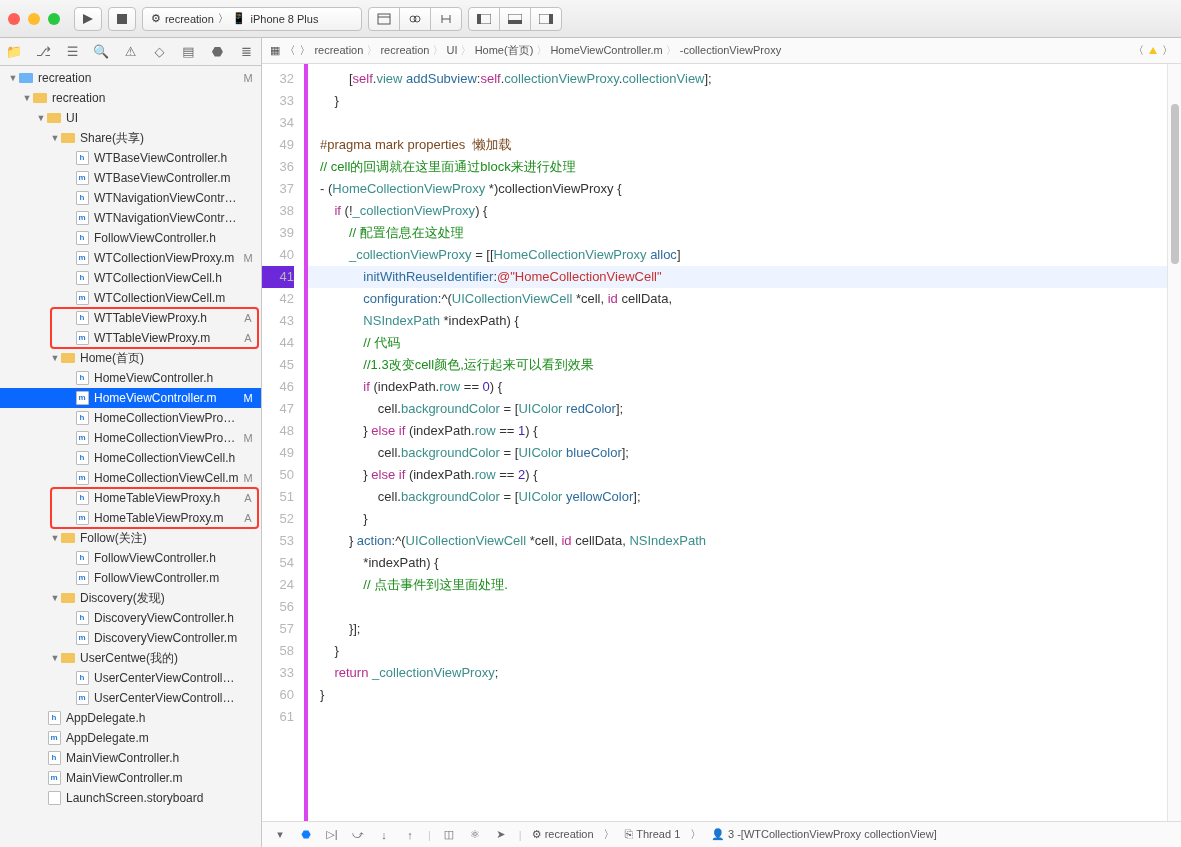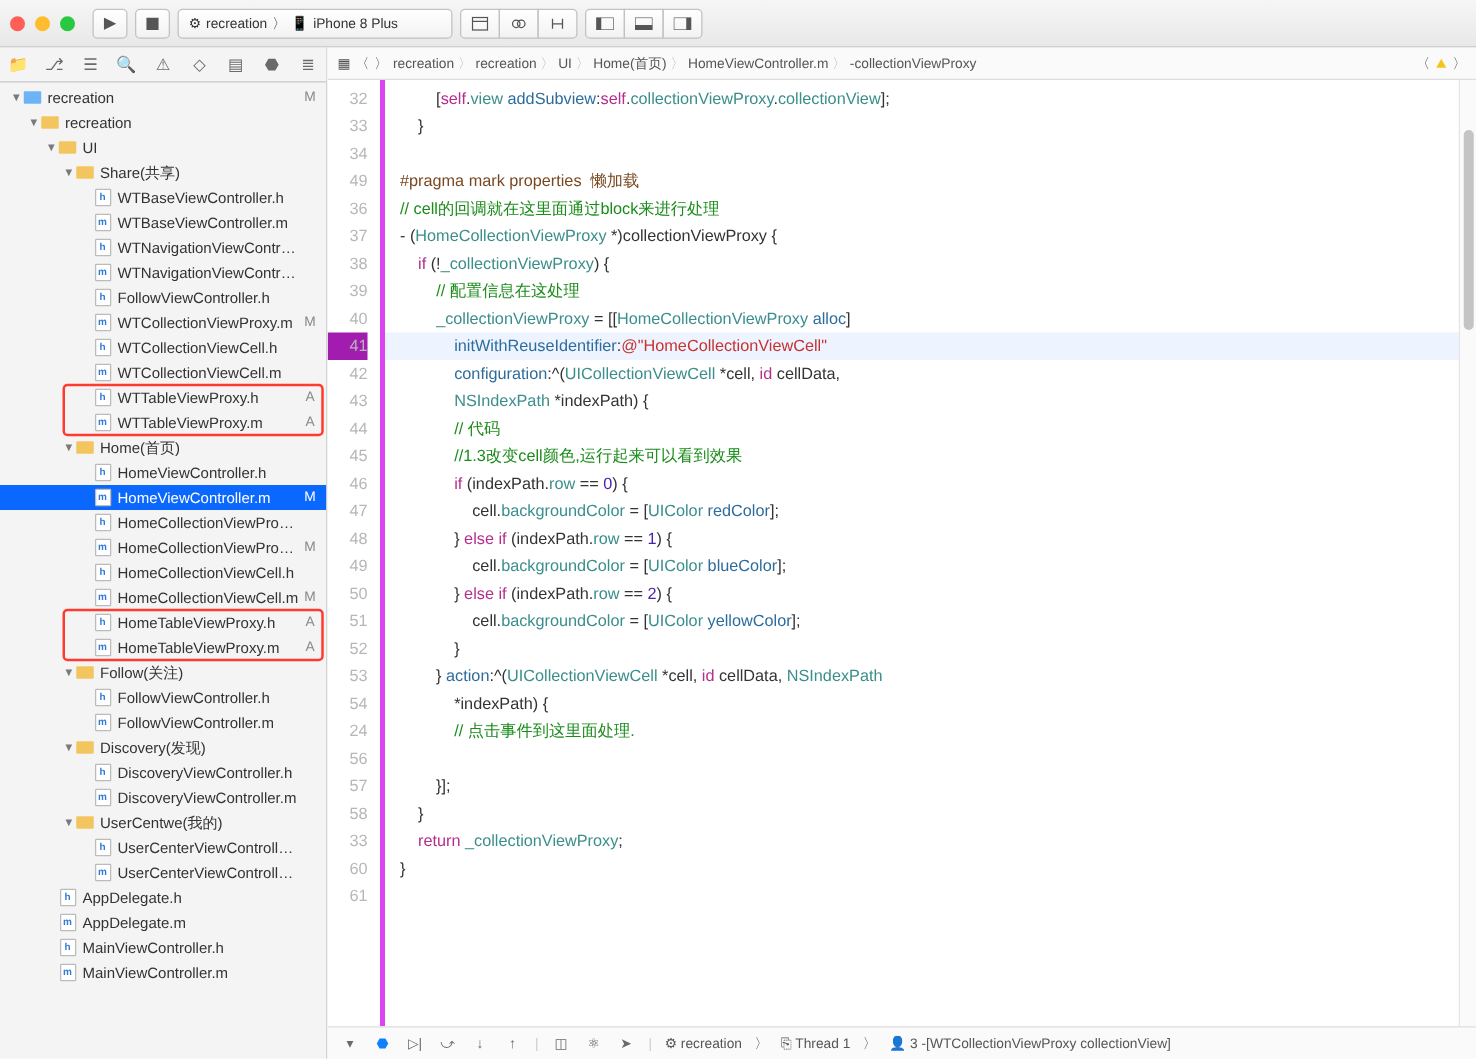--- a/index.html
+++ b/index.html
@@ -39,21 +39,21 @@
 .fname { flex:1; white-space:nowrap; overflow:hidden; text-overflow:ellipsis; }
 .badge { font-size:11px; color:#898989; width:14px; text-align:center; }
 .trow.sel .badge{color:#fff}
 .hl-box { position:absolute; border:2px solid #ff3b30; border-radius:4px; pointer-events:none; }
 .editor { flex:1; display:flex; flex-direction:column; background:#fff; overflow:hidden; }
 .jumpbar { height:26px; border-bottom:1px solid #ddd; display:flex; align-items:center; gap:4px; padding:0 8px; font-size:11px; color:#555; background:#fafafa; }
 .code { flex:1; display:flex; overflow:auto; font-family:"SF Mono",Menlo,monospace; font-size:13px; line-height:22px; position:relative; }
 .gutter { width:46px; text-align:right; color:#b7b7b7; padding:4px 10px 4px 0; user-select:none; background:#fff; border-right:4px solid #d946ef; }
 .lines { flex:1; padding:4px 0; white-space:pre; position:relative; }
 .ln { height:22px; }
-.ln.cur { background:#a21caf; }
+.ln.cur { background:#6d28d9; }
 .lines .ln { padding-left:12px; height:22px; }
 .lines .cur { background:#edf3ff; }
 .kw{color:#b42e8d}.ty{color:#3a8e8c}.mth{color:#2d6c9b}.str{color:#c6332f}.num{color:#4b21b0}.cm{color:#1a8c1a}.pr{color:#7a4820}.idv{color:#3a8e8c}
 .debugbar { height:26px; border-top:1px solid #ddd; display:flex; align-items:center; gap:10px; padding:0 10px; font-size:11px; color:#555; background:#fafafa; }
 .dbicon{width:16px;height:16px;display:flex;align-items:center;justify-content:center;color:#6a6a6a}
 .rightgutter{width:14px;border-left:1px solid #e5e5e5;background:#fafafa;position:relative}
 .scrollthumb{position:absolute;right:2px;top:40px;width:8px;height:160px;background:#c4c4c4;border-radius:4px}
 svg{display:block}
 </style>
 </head>
@@ -419,20 +419,28 @@
             </span>
             <span class="fname">MainViewController.h</span>
             <span class="badge"></span>
           </div>
           <div class="trow" style="padding-left: 36px;">
             <span class="disc"></span>
             <span class="ficon">
               <div class="mfile">m</div>
             </span>
             <span class="fname">MainViewController.m</span>
+            <span class="badge"></span>
+          </div>
+          <div class="trow" style="padding-left: 36px;">
+            <span class="disc"></span>
+            <span class="ficon">
+              <div class="sbfile"></div>
+            </span>
+            <span class="fname">LaunchScreen.storyboard</span>
             <span class="badge"></span>
           </div>
           <div class="hl-box" style="left: 50px; right: 2px; top: 241px; height: 42px;"></div>
           <div class="hl-box" style="left: 50px; right: 2px; top: 421px; height: 42px;"></div>
         </div>
     </div>
 
     <div class="editor">
       <div class="jumpbar">
         <span>▦</span>

